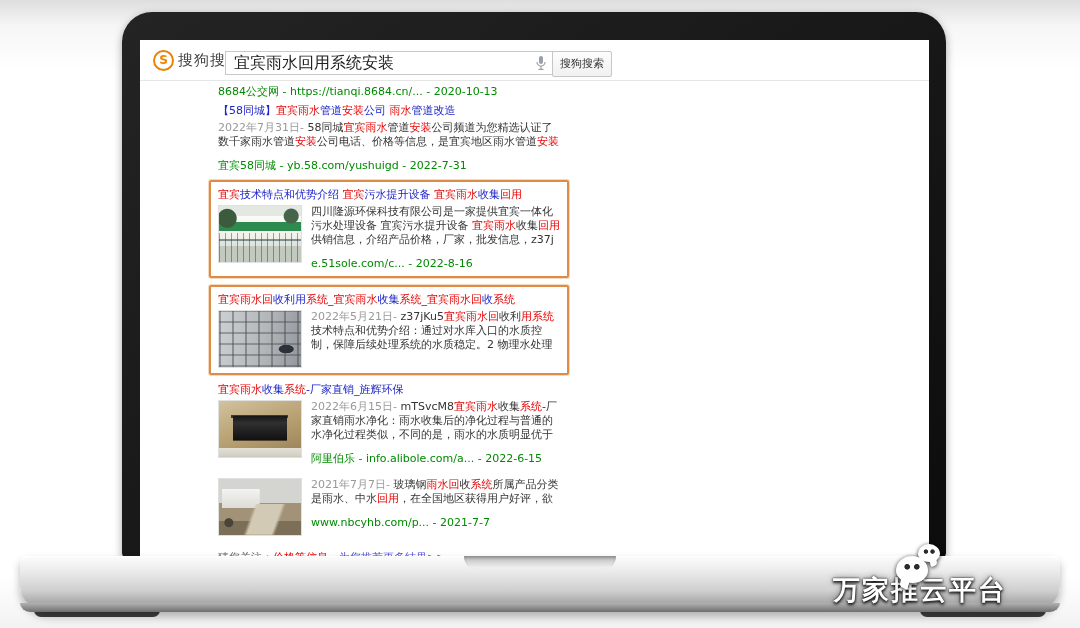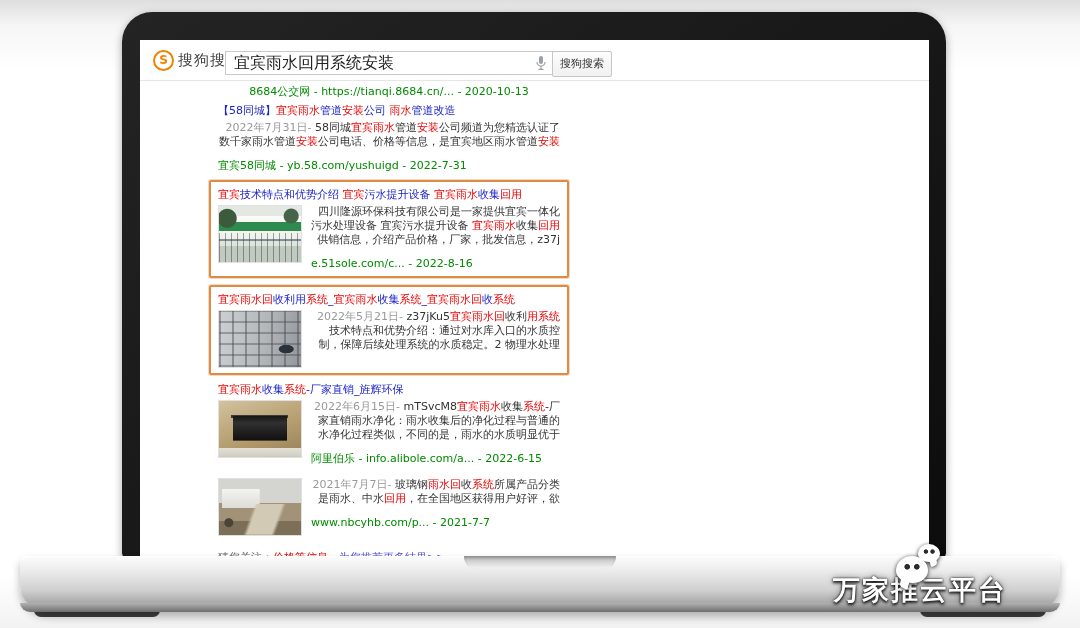--- a/index.html
+++ b/index.html
@@ -91,30 +91,30 @@
   .sg-mic { position:absolute; left:395px; top:15px; width:12px; height:16px; }
   .sg-btn {
     position:absolute; left:412px; top:11px; width:58px; height:24px;
     border:1px solid #c6c6c6; background:linear-gradient(#fdfdfd,#f1f1f1);
     font-size:11px; color:#333; text-align:center; line-height:24px;
     border-radius:2px; cursor:pointer; white-space:nowrap; overflow:hidden;
   }
 
   .results { position:absolute; left:78px; top:41px; width:342px; }
   .partial-source { font-size:11px; line-height:15px; color:#008a00;
-    padding-top:3px; margin-bottom:4px; white-space:nowrap; overflow:hidden;text-align:center; }
+    padding-top:3px; margin-bottom:4px; white-space:nowrap; overflow:hidden; }
 
   .result { margin-bottom:7px; }
   .title {
     display:block; font-size:11px; line-height:15px; margin-bottom:3px;
     color:#1c24c8; cursor:pointer;
     white-space:nowrap; overflow:hidden;
   }
   .rdesc { font-size:11px; line-height:14px; color:#333; word-break:break-all;
-    max-height:42px; overflow:hidden;text-align:right; }
+    max-height:42px; overflow:hidden; }
   .lines-2 .rdesc { max-height:28px; }
   .rsource { font-size:11px; line-height:14px; color:#008a00; margin-top:10px;
     white-space:nowrap; overflow:hidden; }
   .seg-r { color:#e60000; }
   .seg-d { color:#999999; }
   .rbody { display:flex; align-items:flex-start; }
   .rtext { flex:1; min-width:0; }
 
   .thumb { width:82px; height:56px; margin-right:9px; flex:none; cursor:pointer;
     border:1px solid #e0e0e0; }

